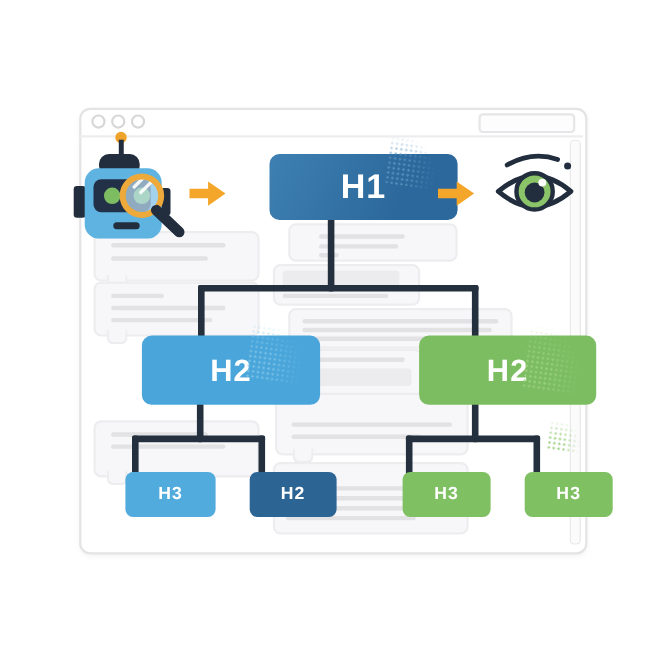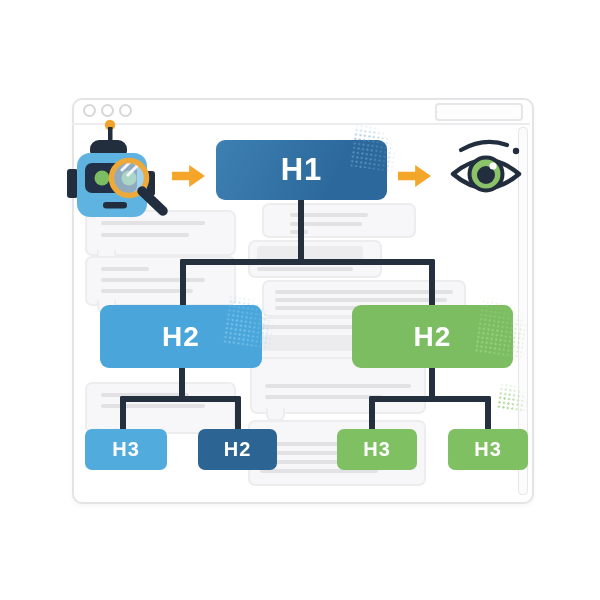--- a/index.html
+++ b/index.html
@@ -23,26 +23,26 @@
   .tail{position:absolute;left:10px;bottom:-9px;width:15px;height:10px;background:#f7f7f9;
         border:2px solid #ededef;border-top:2px solid #f7f7f9;border-radius:0 0 6px 6px;}
   .ln{position:absolute;height:4px;background:#e2e2e5;border-radius:2px;}
   .bar{position:absolute;background:#ececee;border-radius:3px;}
 
   
   .conn{position:absolute;background:#25303e;border-radius:2px;z-index:3;}
 
   
   .box{position:absolute;display:flex;align-items:center;justify-content:center;
-       color:#fff;font-weight:bold;letter-spacing:1px;z-index:5;border-radius:9px;}
+       color:#fff;font-weight:bold;letter-spacing:1px;z-index:5;border-radius:9px;margin-left:29px;}
   .box-h1{left:216px;top:140px;width:171px;height:60px;font-size:31px;
           background:linear-gradient(115deg,#3e80b2,#2c689b 70%);}
   .box-h2blue{left:100px;top:305px;width:162px;height:63px;font-size:28px;background:#4aa6da;}
   .box-h2green{left:352px;top:305px;width:161px;height:63px;font-size:28px;background:#7cbd61;}
-  .box-sm{top:429px;height:41px;font-size:20px;border-radius:7px;}
+  .box-sm{top:429px;height:41px;font-size:16px;border-radius:7px;}
   .box-h3a{left:85px;width:82px;background:#51abdd;}
   .box-h2dark{left:198px;width:79px;background:#2c6494;}
   .box-h3b{left:337px;width:80px;background:#7ec062;}
   .box-h3c{left:448px;width:80px;background:#7ec062;}
 
   
   .dots{position:absolute;z-index:6;pointer-events:none;opacity:.85;transform:rotate(8deg);
         background-image:radial-gradient(currentColor 1.1px,transparent 1.3px);
         background-size:4.5px 4.5px;
         -webkit-mask-image:radial-gradient(circle at 25% 75%,#000 20%,transparent 72%);

